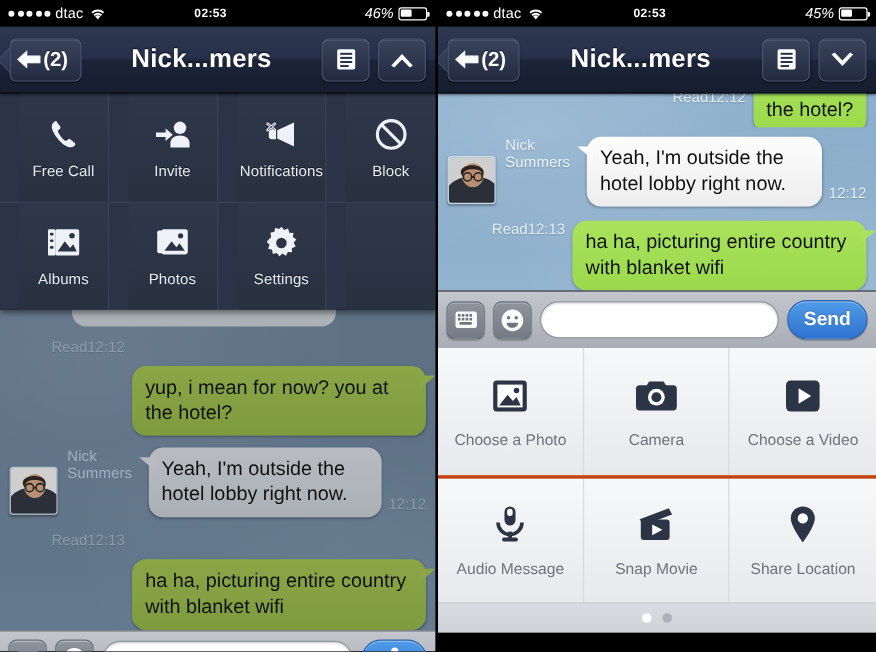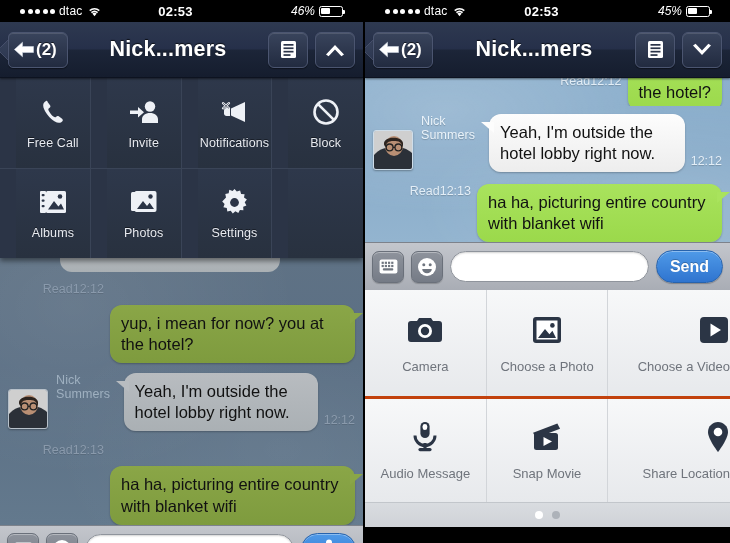--- a/index.html
+++ b/index.html
@@ -10,30 +10,30 @@
     overflow: hidden;
   }
   .stage { position: relative; width: 730px; height: 543px; display: flex; }
   .phone { position: relative; width: 365px; height: 543px; overflow: hidden; }
   .phone.left { border-right: 2px solid #000; }
 
   
   .statusbar {
     height: 22px; background: #000; color: #fff;
     display: flex; align-items: center; font-size: 12px;
-    padding: 0 20px; position: relative; z-index: 40;
+    padding: 0 7px; position: relative; z-index: 40;
   }
   .sb-left { display: flex; align-items: center; gap: 4px; }
   .dots { display: flex; gap: 2.5px; align-items: center; }
   .dots i { width: 5px; height: 5px; border-radius: 50%; background: #fff; display: block; }
   .carrier { font-size: 12px; letter-spacing: .2px; }
   .wifi { margin-left: 2px; width: 13px; height: 11px; display: block; }
   .sb-center {
     position: absolute; left: 0; right: 12px; text-align: center;
-    font-size: 13px; font-weight: bold; letter-spacing: .3px;
+    font-size: 10px; font-weight: bold; letter-spacing: .3px;
   }
   .sb-right { margin-left: auto; display: flex; align-items: center; gap: 4px; position: relative; z-index: 2; }
   .batt-pct { font-size: 12px; font-style: italic; }
   .batt {
     width: 24px; height: 11px; border: 1.3px solid #fff; border-radius: 2.5px;
     position: relative; display: flex; align-items: center; padding: 1.2px;
   }
   .batt::after {
     content: ""; position: absolute; right: -3.2px; top: 3px;
     width: 2px; height: 4px; background: #fff; border-radius: 0 1px 1px 0;
@@ -202,21 +202,21 @@
     background: #eceef0; position: relative; z-index: 24;
     display: flex; flex-direction: column;
   }
   .att-row { display: flex; height: 106px; }
   .att-row + .att-row { border-top: 3px solid #c2410c; }
   .att-cell {
     flex: 1 1 33.333%; border-right: 1px solid #d2d5d9;
     display: flex; flex-direction: column; align-items: center; justify-content: center; gap: 12px;
     background: linear-gradient(to bottom, #f7f8f9, #e7e9ec);
   }
-  .att-cell:last-child { border-right: none; align-items: flex-end; }
+  .att-cell:last-child { border-right: none; }
   .att-ico { height: 34px; display: flex; align-items: center; justify-content: center; }
   .att-lbl { font-size: 13px; color: #6f747c; }
   .pager {
     height: 25px; background: linear-gradient(to bottom, #d9dce0, #cfd2d7);
     display: flex; align-items: center; justify-content: center; gap: 9px;
     border-top: 1px solid #c2c6cb;
   }
   .pg-dot { width: 8px; height: 8px; border-radius: 50%; background: #adb2b9; display: block; }
   .pg-dot.on { background: #fff; }
 </style>
@@ -575,38 +575,38 @@
         </svg>
       </div>
       <div class="textfield"></div>
       <div class="send-btn">Send</div>
     </div>
 
     <div class="attach">
       <div class="att-row">
         <div class="att-cell">
           <span class="att-ico">
-            <svg width="36" height="28" viewBox="0 0 36 28">
-              <path d="M12 2h12l2 3h6a3 3 0 0 1 3 3v15a3 3 0 0 1-3 3H4a3 3 0 0 1-3-3V8a3 3 0 0 1 3-3h6z" fill="#2b3545"></path>
-              <circle cx="18" cy="15" r="7" fill="#fff"></circle>
-              <circle cx="18" cy="15" r="4.2" fill="#2b3545"></circle>
-            </svg>
-          </span>
-          <span class="att-lbl">Camera</span>
-        </div>
-        <div class="att-cell">
-          <span class="att-ico">
             <svg width="34" height="30" viewBox="0 0 34 30">
               <rect x="3" y="2" width="28" height="26" rx="3" fill="#2b3545"></rect>
               <rect x="6.5" y="5.5" width="21" height="19" fill="#fff"></rect>
               <path d="M8 23 15 14l4.4 5.2 3-3.4L26 23z" fill="#2b3545"></path>
               <circle cx="22.4" cy="10.4" r="2.3" fill="#2b3545"></circle>
             </svg>
           </span>
           <span class="att-lbl">Choose a Photo</span>
+        </div>
+        <div class="att-cell">
+          <span class="att-ico">
+            <svg width="36" height="28" viewBox="0 0 36 28">
+              <path d="M12 2h12l2 3h6a3 3 0 0 1 3 3v15a3 3 0 0 1-3 3H4a3 3 0 0 1-3-3V8a3 3 0 0 1 3-3h6z" fill="#2b3545"></path>
+              <circle cx="18" cy="15" r="7" fill="#fff"></circle>
+              <circle cx="18" cy="15" r="4.2" fill="#2b3545"></circle>
+            </svg>
+          </span>
+          <span class="att-lbl">Camera</span>
         </div>
         <div class="att-cell">
           <span class="att-ico">
             <svg width="32" height="30" viewBox="0 0 32 30">
               <rect x="2" y="2" width="28" height="26" rx="4" fill="#2b3545"></rect>
               <path d="M12.5 8.5 23 15l-10.5 6.5z" fill="#fff"></path>
             </svg>
           </span>
           <span class="att-lbl">Choose a Video</span>
         </div>

